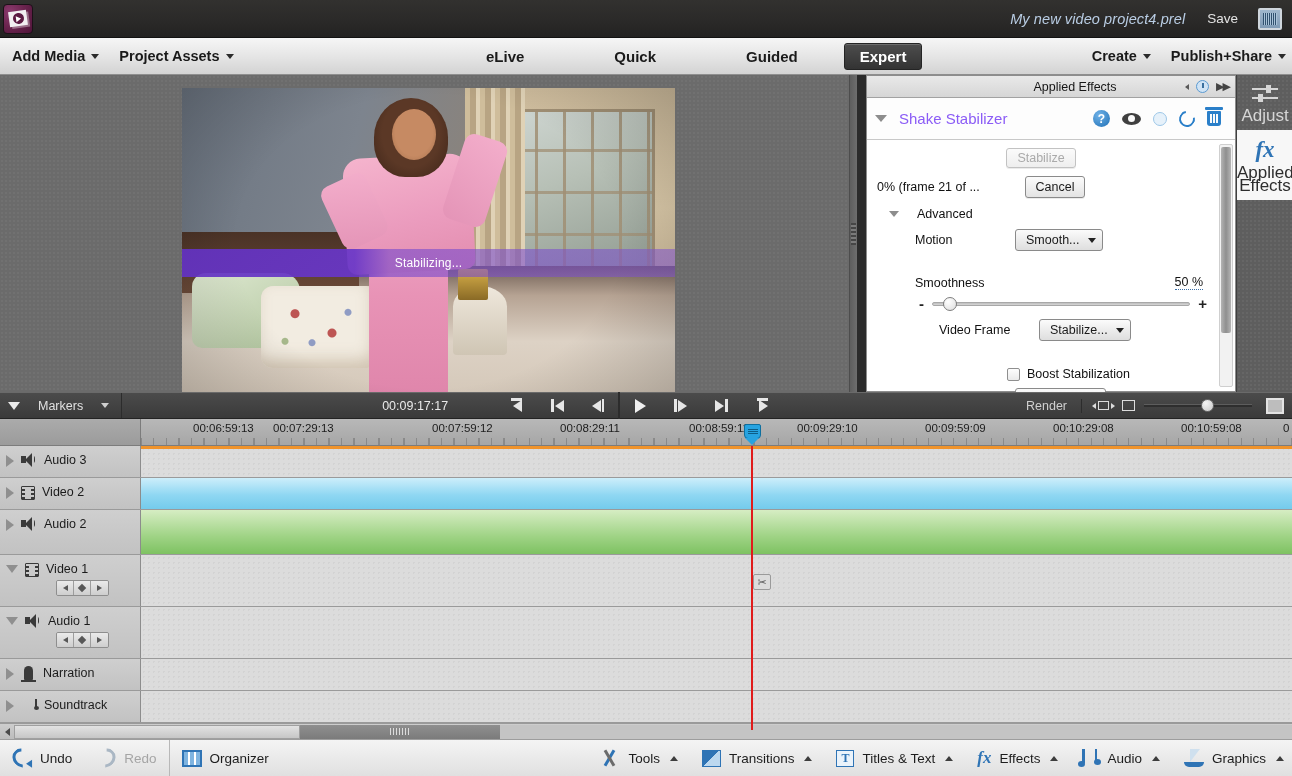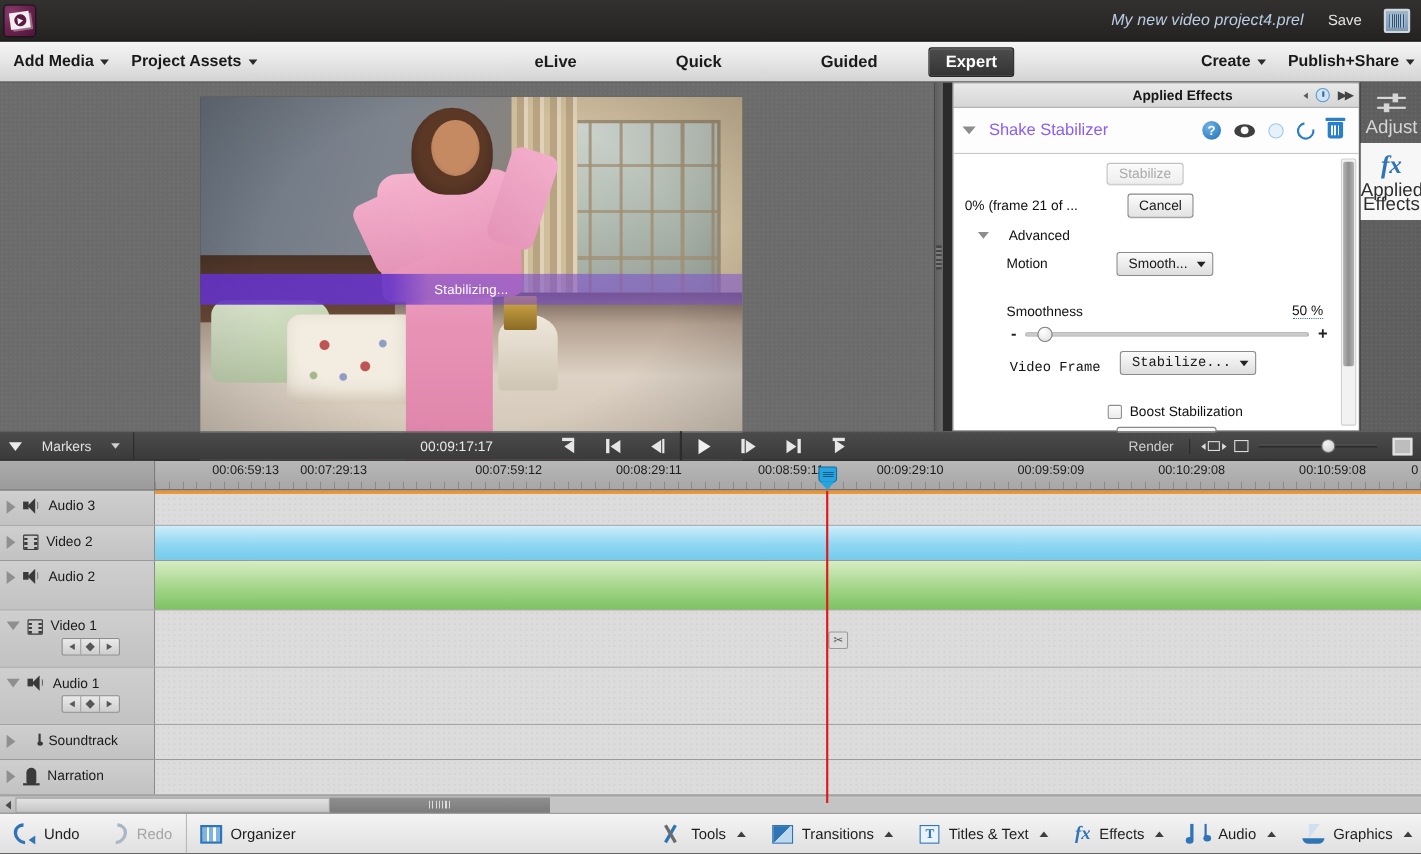--- a/index.html
+++ b/index.html
@@ -202,21 +202,21 @@
   
   .fxpanel {
     position: absolute; left: 866px; top: 75px; width: 370px; height: 317px;
     background: #fafafa; border: 1px solid #8d8d8d;
   }
   .fx-head {
     height: 22px; background: linear-gradient(#e9e9e9,#d6d6d6);
     border-bottom: 1px solid #a2a2a2;
     display:flex; align-items:center; justify-content:center; position:relative;
   }
-  .fx-head .t { font-size: 12.5px; font-weight: bold; color:#161616;margin-left:48px; }
+  .fx-head .t { font-size: 12.5px; font-weight: normal; color:#161616;margin-left:48px; }
   .fx-head .icons { position:absolute; right:6px; display:flex; align-items:center; gap:7px; }
   .clockicon {
     width:13px;height:13px;border-radius:50%;
     border:1.6px solid #5b9ad1; background:#cfe3f5; position:relative;
   }
   .clockicon:after{content:"";position:absolute;left:5px;top:2px;width:1.5px;height:5px;background:#3a6f9e;}
   .arrowleft{width:0;height:0;border-top:3.5px solid transparent;border-bottom:3.5px solid transparent;border-right:4px solid #5a5a5a;}
   .dblarrow{ color:#444; font-size:11px; letter-spacing:-2px; }
 
   .fx-row1 {
@@ -265,21 +265,21 @@
   .ddbtn .cd { width:0;height:0;border-left:4.5px solid transparent;border-right:4.5px solid transparent;border-top:5px solid #222; }
 
   .r-smooth { display:flex; align-items:flex-end; margin-top:24px; padding: 0 12px 0 48px; }
   .r-smooth .lbl { flex:1; }
   .r-smooth .val { font-size:12.5px; color:#111; border-bottom:1px dotted #3b6fa8; }
   .r-slider { display:flex; align-items:center; gap:8px; margin-top:6px; padding: 0 8px 0 52px; }
   .r-slider .minus, .r-slider .plus { font-size:15px; color:#222; font-weight:bold; line-height:1; }
   .track { flex:1; height:4px; border-radius:2px; background: linear-gradient(#bdbdbd,#d6d6d6); border:1px solid #a8a8a8; position:relative; }
   .knob { position:absolute; left:4%; top:-6px; width:14px; height:14px; border-radius:50%;
     background: radial-gradient(circle at 35% 30%,#ffffff,#dcdcdc); border:1px solid #7d7d7d; }
-  .r-vframe { display:flex; align-items:flex-end; margin-top:8px; padding-left:51px;font-family:Liberation Mono, monospace; }
+  .r-vframe { display:flex; align-items:center; margin-top:8px; padding-left:72px; }
   .r-vframe .lbl { width:100px; }
   .r-boost { display:flex; align-items:center; gap:7px; margin-top:26px; padding-left:140px; }
   .cbox { width:13px;height:13px;border:1px solid #8f8f8f;background:linear-gradient(#fdfdfd,#eaeaea); border-radius:2px;}
   .r-roll { display:flex; align-items:center; margin-top:7px; padding-left:48px; }
   .r-roll .lbl { width:100px; }
 
   .fx-scroll {
     position:absolute; right:2px; top:4px; width:14px; bottom:4px;
     background:#f2f2f2; border:1px solid #cfcfcf; border-radius:2px;
   }
@@ -801,34 +801,34 @@
               <span class="nb-r"></span>
             </div>
         </span>
       </div>
       <div class="tbody"></div>
     </div>
 
     <div class="trow" style="height:32px">
       <div class="thead">
         <span class="disc"></span>
+        <span class="mic"></span>
+        <span class="tname">Narration</span>
+      </div>
+      <div class="tbody"></div>
+    </div>
+
+    <div class="trow" style="height:32px">
+      <div class="thead">
+        <span class="disc"></span>
         <span class="note">
             <i class="n1"></i>
             <i class="n2"></i>
           </span>
         <span class="tname">Soundtrack</span>
-      </div>
-      <div class="tbody"></div>
-    </div>
-
-    <div class="trow" style="height:32px">
-      <div class="thead">
-        <span class="disc"></span>
-        <span class="mic"></span>
-        <span class="tname">Narration</span>
       </div>
       <div class="tbody"></div>
     </div>
 
     <div class="playline"></div>
   </div>
 
   <div class="hscroll">
     <div class="hs-arrow">
         <span class="a"></span>

